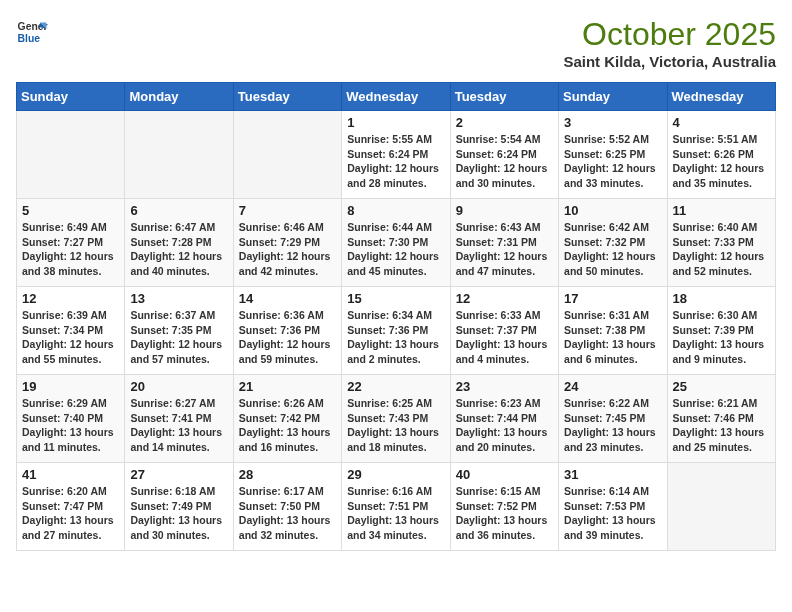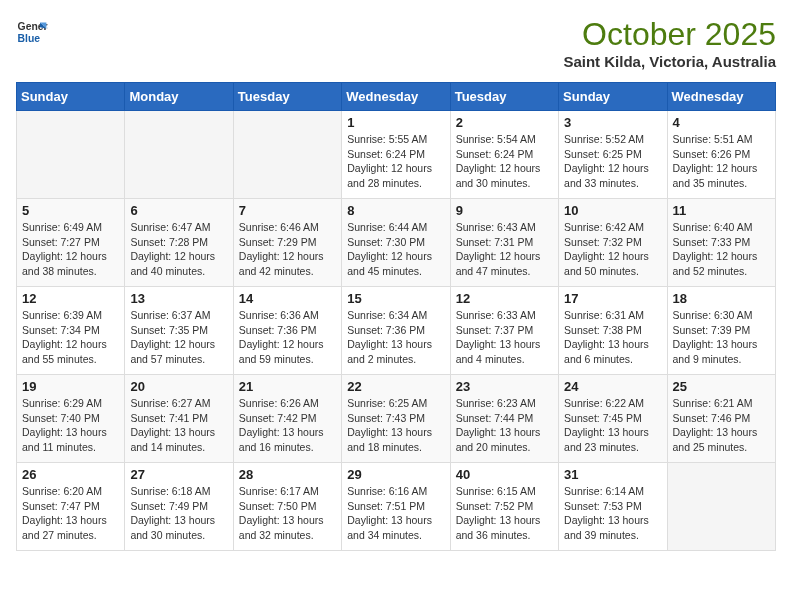--- a/index.html
+++ b/index.html
@@ -69,20 +69,21 @@
       font-size: 13px;
       font-weight: bold;
       color: #222;
       display: block;
       margin-bottom: 2px;
     }
     .day-info {
       font-size: 10.5px;
       color: #333;
       line-height: 1.4;
+      font-weight: bold;
     }
     .empty-cell {
       background: #f5f5f5 !important;
     }
   </style>
 </head>
 <body>
 
 <div class="header">
   <div class="logo">
@@ -219,21 +220,21 @@
           <span class="day-num">24</span>
           <div class="day-info">Sunrise: 6:22 AM<br>Sunset: 7:45 PM<br>Daylight: 13 hours<br>and 23 minutes.</div>
         </td>
         <td>
           <span class="day-num">25</span>
           <div class="day-info">Sunrise: 6:21 AM<br>Sunset: 7:46 PM<br>Daylight: 13 hours<br>and 25 minutes.</div>
         </td>
       </tr>
       <tr>
         <td>
-          <span class="day-num">26</span>
+          <span class="day-num">41</span>
           <div class="day-info">Sunrise: 6:20 AM<br>Sunset: 7:47 PM<br>Daylight: 13 hours<br>and 27 minutes.</div>
         </td>
         <td>
           <span class="day-num">27</span>
           <div class="day-info">Sunrise: 6:18 AM<br>Sunset: 7:49 PM<br>Daylight: 13 hours<br>and 30 minutes.</div>
         </td>
         <td>
           <span class="day-num">28</span>
           <div class="day-info">Sunrise: 6:17 AM<br>Sunset: 7:50 PM<br>Daylight: 13 hours<br>and 32 minutes.</div>
         </td>

